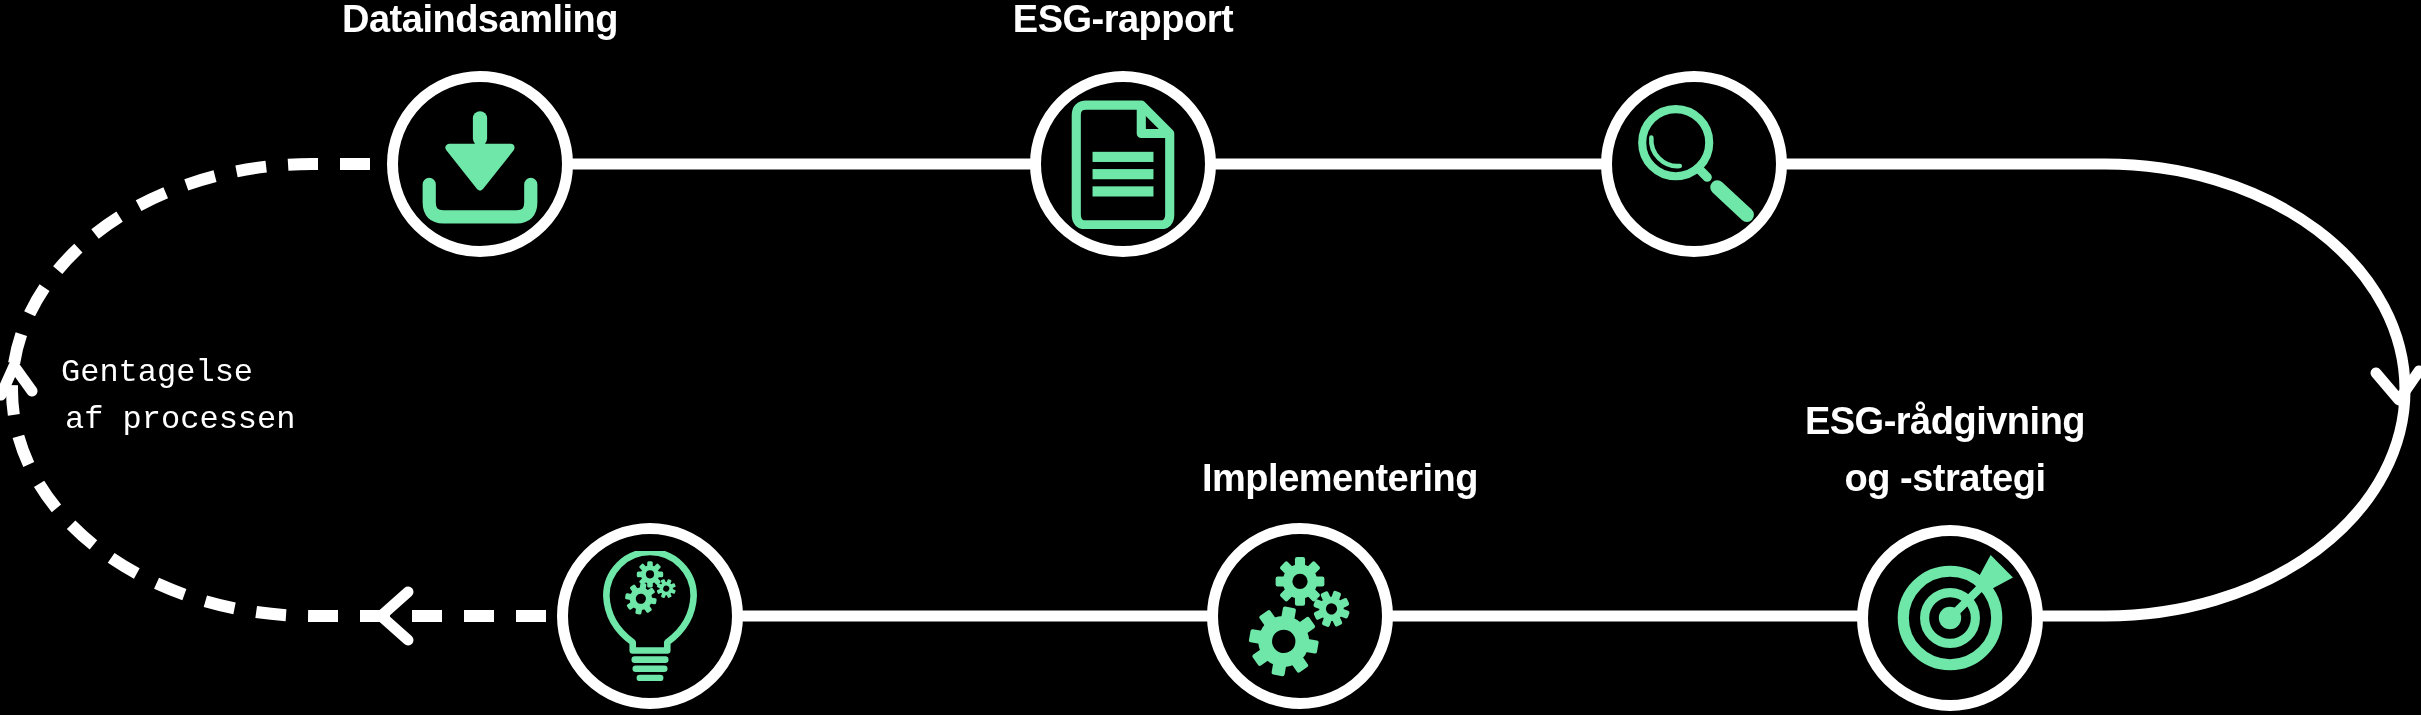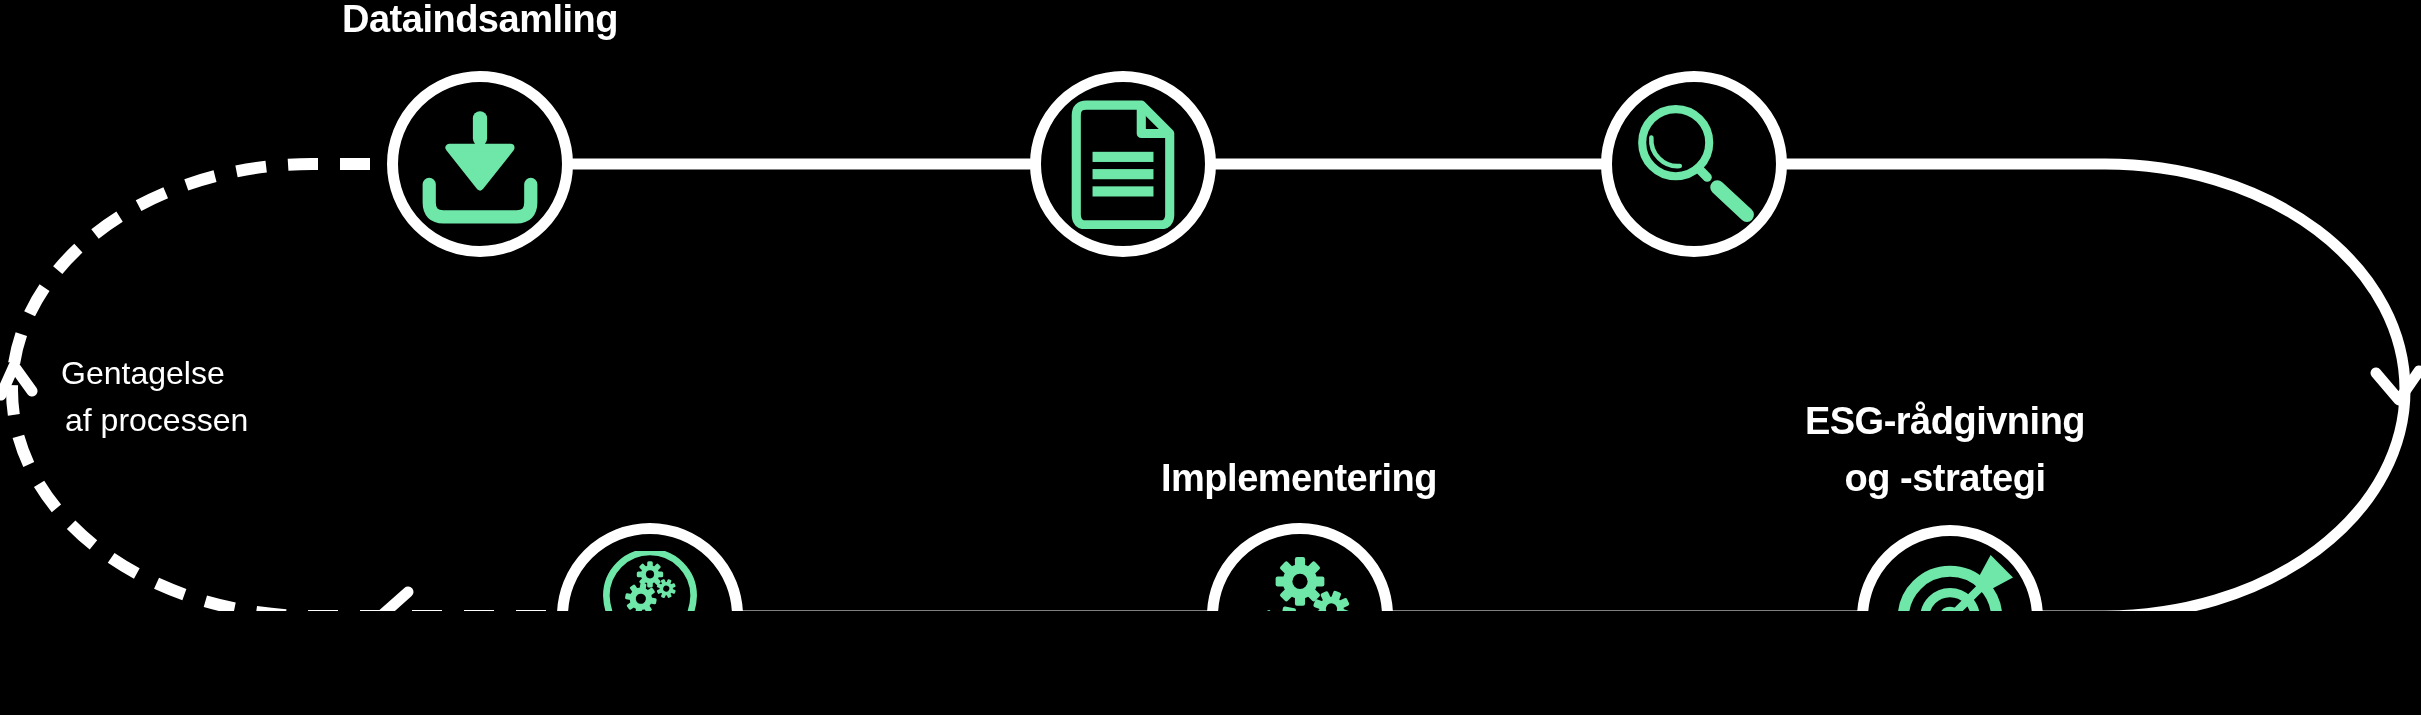--- a/index.html
+++ b/index.html
@@ -3,21 +3,21 @@
 <meta charset="utf-8">
 <style>
   :root{
     --background:#000000;
     --line:#ffffff;
     --accent:#6ee7a8;
   }
   html,body{margin:0;padding:0;background:var(--background);}
   .stage{
     position:relative;
-    width:2421px;height:611px;
+    width:2421px;height:715px;
     background:var(--background);
     overflow:hidden;
     font-family:"Liberation Sans", sans-serif;
   }
   .connectors{position:absolute;left:0;top:0;z-index:0;}
   .flow-solid{stroke:var(--line);stroke-width:11;fill:none;}
   .flow-dashed{stroke:var(--line);stroke-width:12;fill:none;stroke-dasharray:30 22;}
   .chev{stroke:var(--line);stroke-width:11;fill:none;stroke-linecap:round;stroke-linejoin:round;}
 
   .node{
@@ -39,21 +39,21 @@
     transform:translateX(-50%);
     color:var(--line);
     font-size:38px;font-weight:700;
     line-height:1;white-space:nowrap;
     letter-spacing:-0.5px;
   }
   .loop-label{
     position:absolute;z-index:3;
     color:var(--line);
     font-size:32px;font-weight:400;
-    line-height:1;white-space:nowrap;
+    line-height:1;white-space:nowrap;font-family:Liberation Mono, monospace;
   }
 </style>
 </head>
 <body>
 
 <div class="stage">
 
   <svg class="connectors" width="2421" height="715" viewBox="0 0 2421 715">
 
     <path class="flow-solid" d="M 480 164 H 2105 A 300 226 0 0 1 2405 390 A 300 226 0 0 1 2105 616 H 650"></path>
@@ -67,20 +67,21 @@
 
   <div class="title" style="left:480px;top:0px">Dataindsamling</div>
   <div class="node" style="left:387px;top:71px">
     <svg viewBox="-64 -64 128 128">
       <rect class="accent-fill" x="-7" y="-52" width="14" height="34" rx="7"></rect>
       <path class="accent-fill" d="M -30 -16 L 30 -16 L 0 22 Z" stroke="var(--accent)" stroke-width="8" stroke-linejoin="round"></path>
       <path class="accent-stroke" d="M -50 20 V 38 Q -50 52 -36 52 H 36 Q 50 52 50 38 V 20" stroke-width="13" stroke-linecap="round"></path>
     </svg>
   </div>
 
+  <div class="title" style="left:1123px;top:0px">ESG-rapport</div>
   <div class="node" style="left:1030px;top:71px">
     <svg viewBox="-64 -64 128 128">
       <g class="accent-stroke" stroke-width="9" stroke-linejoin="round">
         <path d="M 18 -58 H -36 Q -46 -58 -46 -48 V 50 Q -46 60 -36 60 H 36 Q 46 60 46 50 V -30 Z"></path>
         <path d="M 18 -58 V -30 H 46"></path>
       </g>
       <g class="accent-fill">
         <rect x="-30" y="-12" width="60" height="10"></rect>
         <rect x="-30" y="5" width="60" height="10"></rect>
         <rect x="-30" y="22" width="60" height="10"></rect>
@@ -102,21 +103,21 @@
   <div class="node" style="left:1857px;top:525px">
     <svg viewBox="-64 -64 128 128">
       <circle class="accent-stroke" r="46" stroke-width="11"></circle>
       <circle class="accent-stroke" r="25" stroke-width="9"></circle>
       <circle class="accent-fill" r="11"></circle>
       <line x1="2" y1="-2" x2="46" y2="-46" stroke="var(--accent)" stroke-width="8" stroke-linecap="round"></line>
       <path class="accent-fill" d="M 28 -40 L 40 -62 L 62 -40 L 40 -28 Z"></path>
     </svg>
   </div>
 
-  <div class="title" style="left:1299px;top:459px">Implementering</div>
+  <div class="title" style="left:1340px;top:459px">Implementering</div>
   <div class="node" style="left:1207px;top:523px">
     <svg viewBox="-64 -64 128 128">
 
       <g transform="translate(0,-34)">
         <g class="accent-fill">
           <rect x="-5" y="-24" width="10" height="48" rx="2"></rect>
           <rect x="-5" y="-24" width="10" height="48" rx="2" transform="rotate(45)"></rect>
           <rect x="-5" y="-24" width="10" height="48" rx="2" transform="rotate(90)"></rect>
           <rect x="-5" y="-24" width="10" height="48" rx="2" transform="rotate(135)"></rect>
           <circle r="17"></circle>

